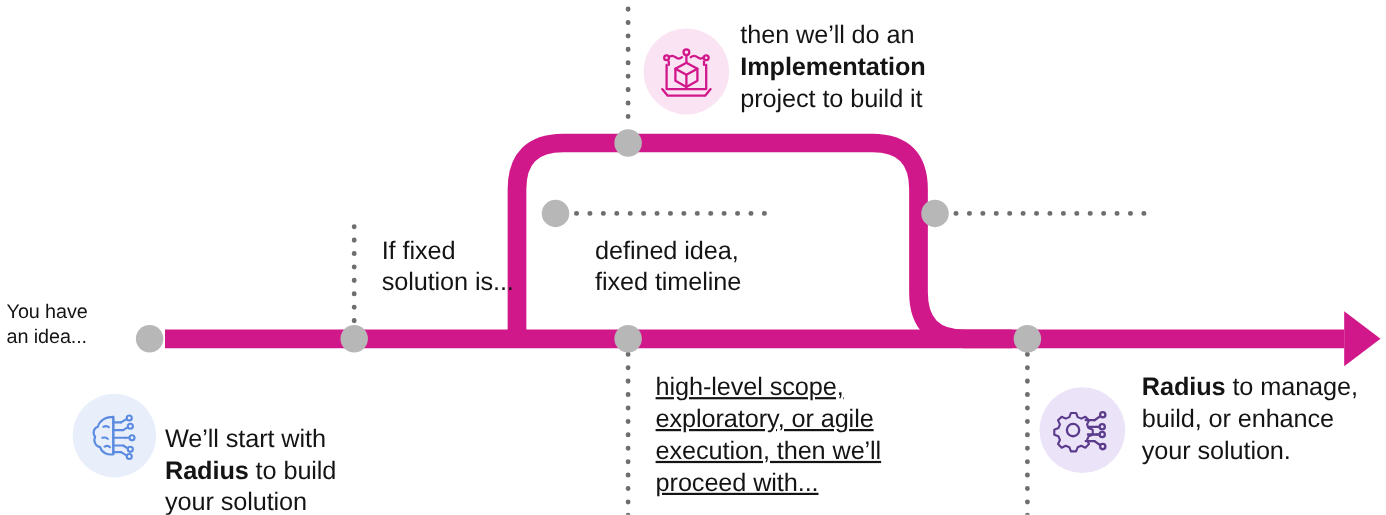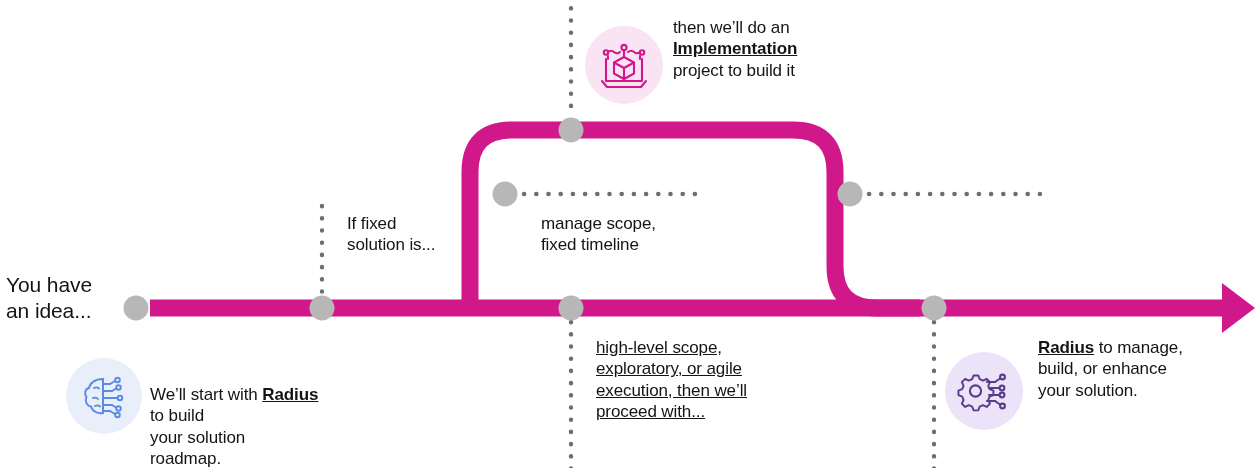--- a/index.html
+++ b/index.html
@@ -7,23 +7,23 @@
     width:1260px;height:468px;
     background:#ffffff;
     font-family:"Liberation Sans", sans-serif;
     color:#141414;
     overflow:hidden;
     position:relative;
   }
   #stage{position:absolute;left:0;top:0;width:1260px;height:468px;}
   svg.layer{position:absolute;left:0;top:0;width:1260px;height:468px;overflow:visible;}
 
-  .txt{position:absolute;line-height:1.26;font-size:17px;letter-spacing:-0.1px;color:#141414;white-space:pre-line;}
-  .txt b{font-weight:700;text-decoration:underline;}
-  .big{font-size:21px;}
+  .txt{position:absolute;line-height:1.26;font-size:23px;letter-spacing:-0.1px;color:#141414;white-space:pre-line;}
+  .txt b{font-weight:700;}
+  .big{font-size:18px;}
 
   .iconwrap{position:absolute;border-radius:50%;display:flex;align-items:center;justify-content:center;}
 </style>
 </head>
 <body>
 
 <div id="stage">
 
   <svg class="layer" viewBox="0 0 1260 468">
 
@@ -57,21 +57,21 @@
   <div class="txt big" style="left:6px;top:272px;width:130px;">You have
 an idea...</div>
 
   <div class="txt" style="left:150px;top:337px;width:175px;margin-top:47px;"><span>We’ll start with </span><b>Radius</b><span> to build
 your solution
 roadmap.</span></div>
 
   <div class="txt" style="left:347px;top:213px;width:140px;">If fixed
 solution is...</div>
 
-  <div class="txt" style="left:541px;top:213px;width:180px;">manage scope,
+  <div class="txt" style="left:541px;top:213px;width:180px;">defined idea,
 fixed timeline</div>
 
   <div class="txt" style="left:673px;top:17px;width:200px;"><span>then we’ll do an
 </span><b>Implementation</b><span>
 project to build it</span></div>
 
   <div class="txt" style="left:596px;top:337px;width:230px;text-decoration:underline;">high-level scope,
 exploratory, or agile
 execution, then we’ll
 proceed with...</div>

